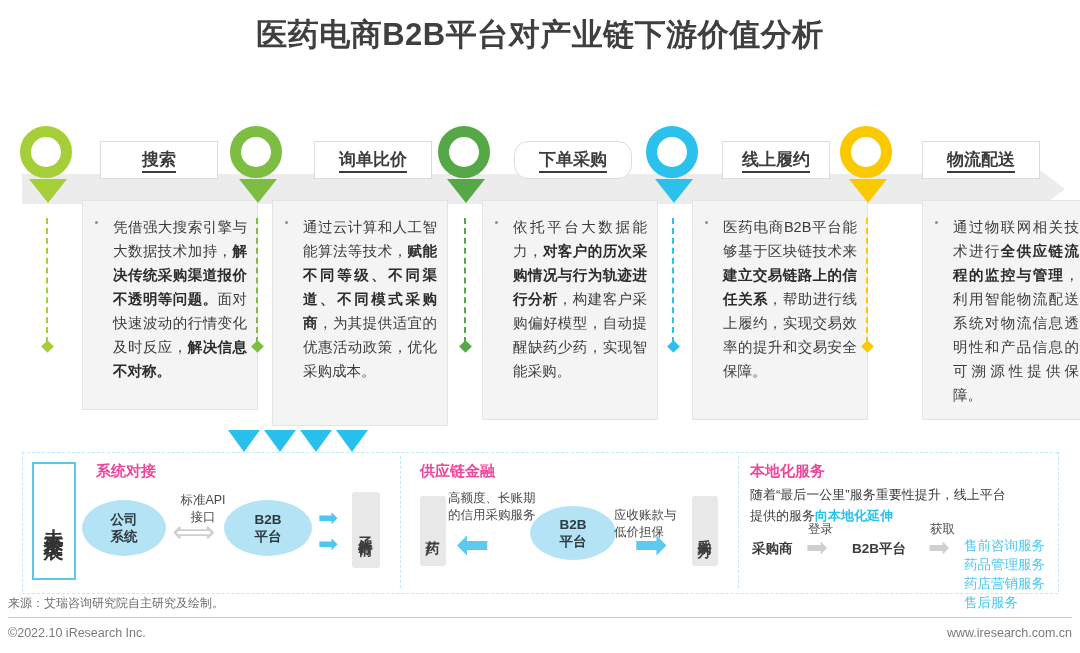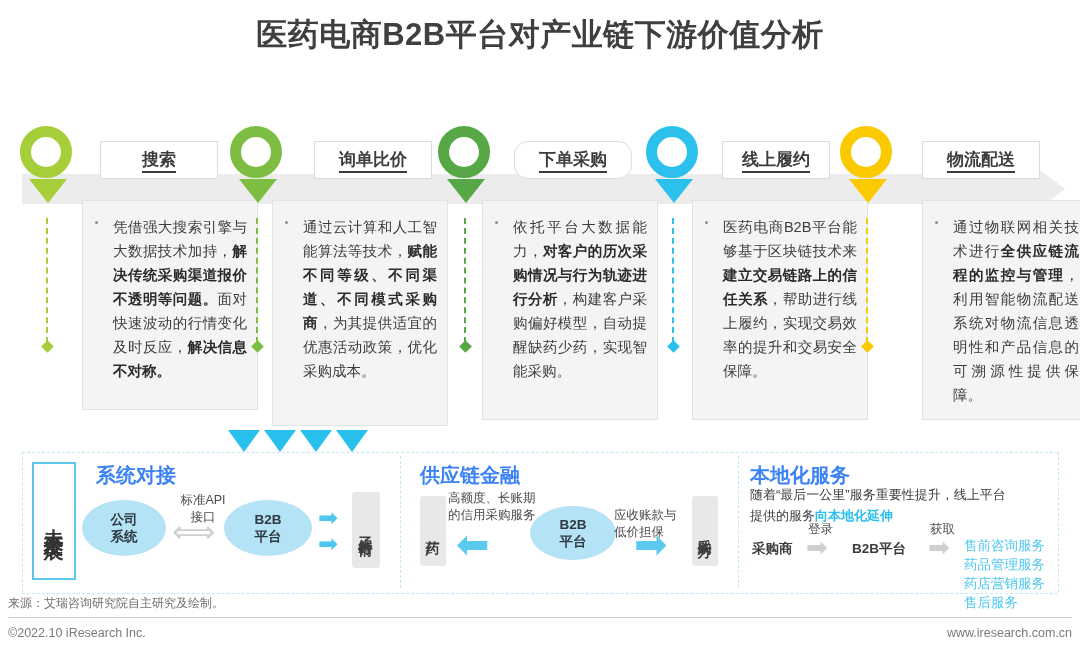--- a/index.html
+++ b/index.html
@@ -70,21 +70,21 @@
   }
   .futurebox{
     position:absolute;left:32px;top:462px;width:44px;height:118px;
     border:2px solid #5bc8ea;box-sizing:border-box;
     display:flex;align-items:center;justify-content:center;
   }
   .futurebox .v{
     writing-mode:vertical-rl;font-size:20px;font-weight:bold;
     color:#333;letter-spacing:4px;line-height:1;
   }
-  .bhead{position:absolute;font-size:20px;font-weight:bold;color:#3b82f6;}
+  .bhead{position:absolute;font-size:15px;font-weight:bold;color:#ec4899;}
   .ellipse{
     position:absolute;border-radius:50%;background:#b3e3f5;
     display:flex;align-items:center;justify-content:center;text-align:left;
     font-size:13.5px;font-weight:bold;color:#2f3a42;line-height:17px;
   }
   .graybox{
     position:absolute;background:#e8e8e8;border-radius:3px;
     display:flex;align-items:center;justify-content:center;
   }
   .graybox .v{

